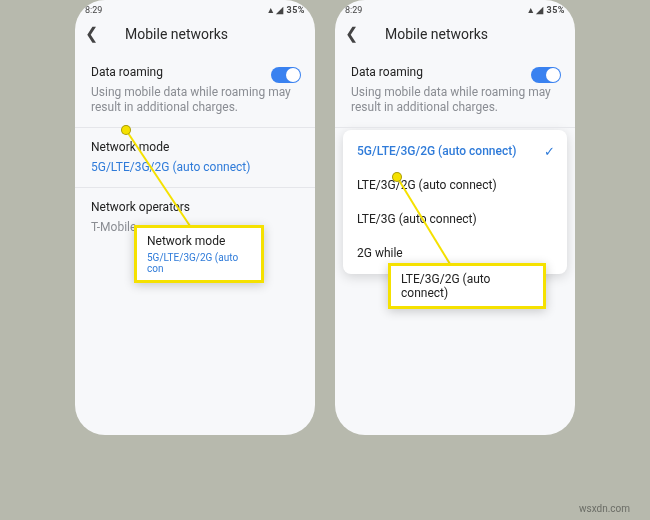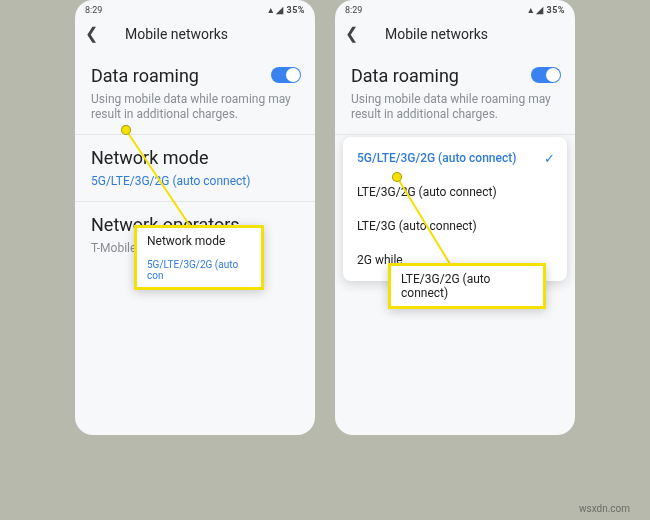--- a/index.html
+++ b/index.html
@@ -9,21 +9,21 @@
     font-family: -apple-system, Roboto, "Segoe UI", Arial, sans-serif;
     position: relative;
     overflow: hidden;
   }
   .phone {
     position: absolute;
     top: 0;
     width: 240px;
     height: 435px;
     background: #f7f8fa;
-    border-radius: 18px;
+    border-radius: 30px;
     overflow: hidden;
   }
   .phone.left  { left: 75px; }
   .phone.right { left: 335px; }
 
   .statusbar {
     height: 20px;
     font-size: 9px;
     color: #444;
     display: flex;
@@ -42,21 +42,21 @@
   }
   .appbar .back { width: 16px; font-size: 16px; color: #444; }
   .appbar .title { margin-left: 24px; }
 
   .row {
     padding: 12px 16px;
     border-bottom: 1px solid #e5e6ea;
     position: relative;
   }
   .row:last-child { border-bottom: none; }
-  .row .pri { font-size: 18px; color: #222; }
+  .row .pri { font-size: 12px; color: #222; }
   .row .sec { font-size: 12px; color: #8a8d93; margin-top: 6px; line-height: 1.25; }
   .row .sec.link { color: #2f7bd9; }
 
   .toggle {
     position: absolute; right: 14px; top: 14px;
     width: 30px; height: 16px;
     background: #3a82f0;
     border-radius: 10px;
   }
   .toggle::after {
@@ -88,21 +88,21 @@
 
   
   .callout {
     position: absolute;
     background: #fff;
     border: 3px solid #f5e100;
     box-shadow: 0 2px 10px rgba(0,0,0,.2);
     padding: 6px 10px;
   }
   .callout .pri { font-size: 12px; color: #222; }
-  .callout .sec { font-size: 10px; color: #2f7bd9; margin-top: 11px; }
+  .callout .sec { font-size: 10px; color: #2f7bd9; margin-top: 4px; }
 
   .callout.c1 { left: 134px; top: 225px; width: 130px; }
   .callout.c2 { left: 388px; top: 263px; width: 158px; }
 
   .dot {
     position: absolute;
     width: 10px; height: 10px;
     background: #f5e100;
     border: 1px solid rgba(0,0,0,.3);
     border-radius: 50%;

